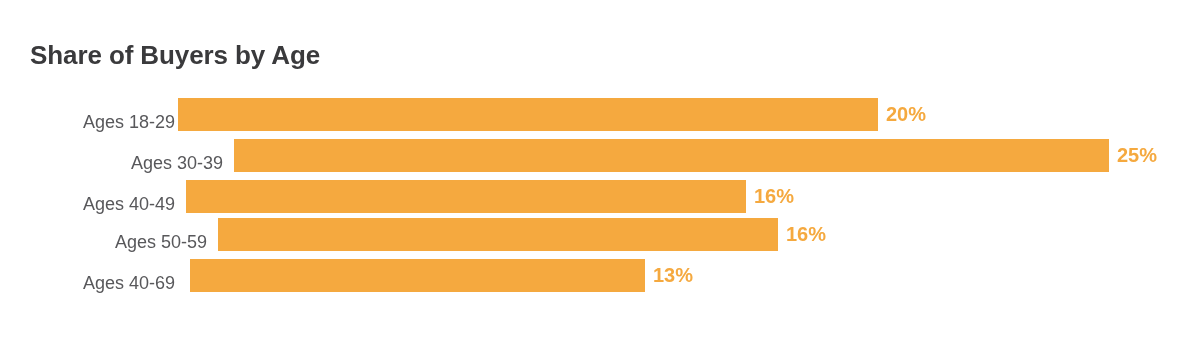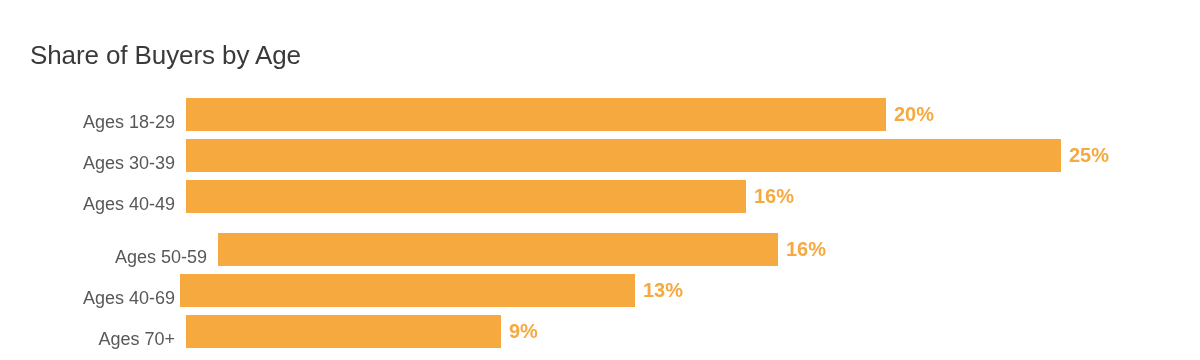--- a/index.html
+++ b/index.html
@@ -19,21 +19,21 @@
     background: #ffffff;
     overflow: hidden;
   }
 
   
   .chart-title {
     position: absolute;
     left: 30px;
     top: 38px;
     font-size: 26px;
-    font-weight: normal;
+    font-weight: bold;
     color: #3a3a3c;
     letter-spacing: -0.1px;
     white-space: nowrap;
     line-height: 34px;
   }
 
   
   .plot-area {
     position: absolute;
     left: 0;
@@ -94,60 +94,53 @@
 <body>
 
 <div id="chart-root" style="background: rgb(255, 255, 255);">
 
   <div class="chart-title" style="color: rgb(58, 58, 60);">Share of Buyers by Age</div>
 
   <div class="plot-area">
 
     <div class="bar-row" style="height: 33px; margin-bottom: 8px;">
       <div class="cat-label" style="color: rgb(88, 88, 91);">Ages 18-29</div>
-      <div class="bar-track" style="left: 186px; height: 33px; border-radius: 12px;">
+      <div class="bar-track" style="left: 178px; height: 33px; border-radius: 12px;">
         <div class="bar-fill" style="width: 700px; background: rgb(245, 169, 63); height: 33px;"></div>
         <div class="bar-value" style="left: 708px; color: rgb(245, 169, 63);">20%</div>
       </div>
     </div>
 
-    <div class="bar-row" style="height: 33px; margin-bottom: 8px;">
+    <div class="bar-row" style="height: 33px; margin-bottom: 8px; margin-left: 48px;">
       <div class="cat-label" style="color: rgb(88, 88, 91);">Ages 30-39</div>
       <div class="bar-track" style="left: 186px; height: 33px; border-radius: 6px;">
         <div class="bar-fill" style="width: 875px; background: rgb(245, 169, 63); height: 33px;"></div>
         <div class="bar-value" style="left: 883px; color: rgb(245, 169, 63);">25%</div>
       </div>
     </div>
 
-    <div class="bar-row" style="height: 33px; margin-bottom: 20px;">
+    <div class="bar-row" style="height: 33px; margin-bottom: 5px;">
       <div class="cat-label" style="color: rgb(88, 88, 91);">Ages 40-49</div>
       <div class="bar-track" style="left: 186px; height: 33px;">
         <div class="bar-fill" style="width: 560px; background: rgb(245, 169, 63); height: 33px;"></div>
         <div class="bar-value" style="left: 568px; color: rgb(245, 169, 63);">16%</div>
       </div>
     </div>
 
     <div class="bar-row" style="height: 33px; margin-bottom: 8px; margin-left: 32px;">
       <div class="cat-label" style="color: rgb(88, 88, 91);">Ages 50-59</div>
       <div class="bar-track" style="left: 186px; height: 33px;">
         <div class="bar-fill" style="width: 560px; background: rgb(245, 169, 63); height: 33px;"></div>
         <div class="bar-value" style="left: 568px; color: rgb(245, 169, 63);">16%</div>
       </div>
     </div>
 
     <div class="bar-row" style="height: 33px; margin-bottom: 8px;">
       <div class="cat-label" style="color: rgb(88, 88, 91);">Ages 40-69</div>
-      <div class="bar-track" style="left: 180px; height: 33px; padding-left: 31px;">
+      <div class="bar-track" style="left: 190px; height: 33px; padding-left: 31px;">
         <div class="bar-fill" style="width: 455px; background: rgb(245, 169, 63); height: 33px;"></div>
         <div class="bar-value" style="left: 463px; color: rgb(245, 169, 63);">13%</div>
       </div>
     </div>
 
-    <div class="bar-row" style="height: 33px; margin-bottom: 8px;">
-      <div class="cat-label" style="color: rgb(88, 88, 91);">Ages 70+</div>
-      <div class="bar-track" style="left: 186px; height: 33px;">
-        <div class="bar-fill" style="width: 315px; background: rgb(245, 169, 63); height: 33px;"></div>
-        <div class="bar-value" style="left: 323px; color: rgb(245, 169, 63);">9%</div>
-      </div>
-    </div>
 
   </div>
 </div>
 
 </body></html>

